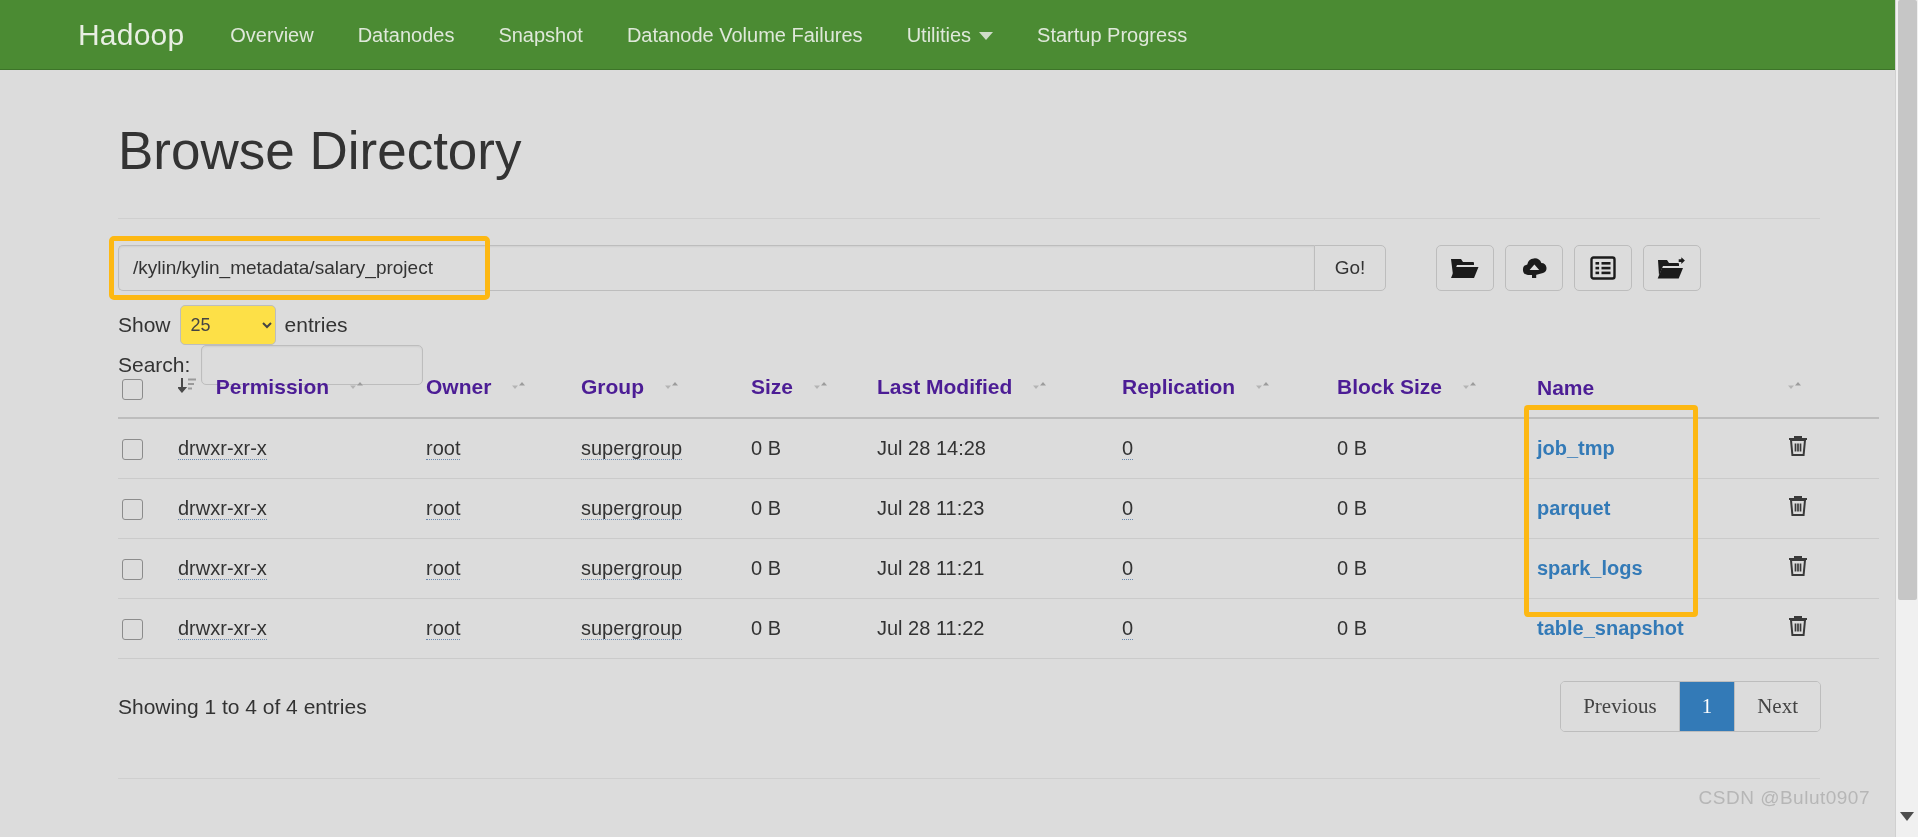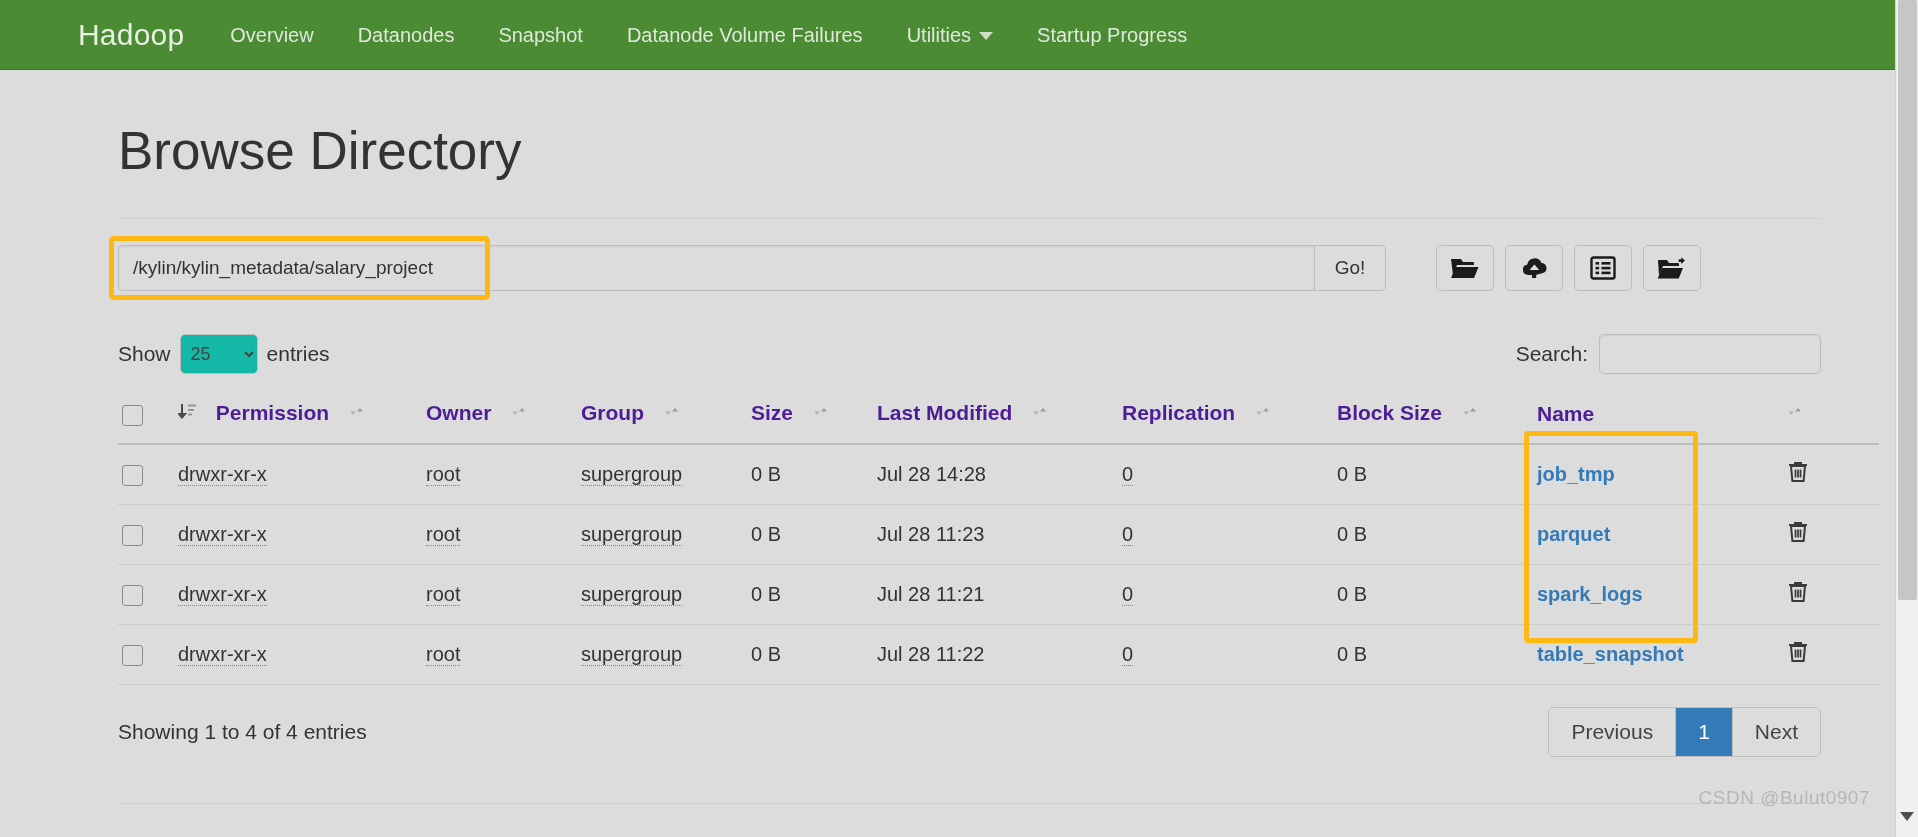--- a/index.html
+++ b/index.html
@@ -113,21 +113,21 @@
     margin: 38px 0 26px 0;
     width: 1702px;
   }
 
   
   .path-row {
     display: flex;
     align-items: center;
     position: relative;
     height: 46px;
-    margin-bottom: 40px;
+    margin-bottom: 14px;
   }
   .input-group {
     display: flex;
     width: 1268px;
   }
   .path-input {
     flex: 1;
     height: 46px;
     border: 1px solid #bdbdbd;
     border-right: none;
@@ -179,37 +179,37 @@
     height: 64px;
     border: 5px solid #fdb813;
     border-radius: 5px;
     pointer-events: none;
   }
 
   
   .ctrl-row {
     display: flex;
     justify-content: space-between;
-    align-items: center;
     margin-bottom: 14px;
     height: 46px;
+    flex-direction: column;
   }
   .show-wrap, .search-wrap {
     display: flex;
     align-items: center;
     font-size: 21px;
     color: #333;
   }
   .show-select {
     margin: 0 9px;
     height: 40px;
-    width: 78px;
+    width: 96px;
     border: 1px solid #bdbdbd;
     border-radius: 5px;
-    background: #14b8a6;
+    background: #fde047;
     font-size: 18px;
     color: #444;
     padding: 0 6px;
     font-family: "Liberation Sans", sans-serif;
     cursor: pointer;
   }
   .search-input {
     margin-left: 11px;
     width: 222px;
     height: 40px;
@@ -326,21 +326,21 @@
     overflow: hidden;
   }
   .pager-btn {
     background: #dcdcdc;
     border: none;
     border-right: 1px solid #bdbdbd;
     font-size: 21px;
     color: #444;
     padding: 12px 22px;
     cursor: pointer;
-    font-family: Liberation Sans, sans-serif;
+    font-family: Liberation Serif, serif;
   }
   .pager-btn:last-child { border-right: none; }
   .pager-btn.active {
     background: #337ab7;
     color: #ffffff;
   }
   .bottom-hr {
     height: 1px;
     background: #cfcfcf;
     width: 1702px;

